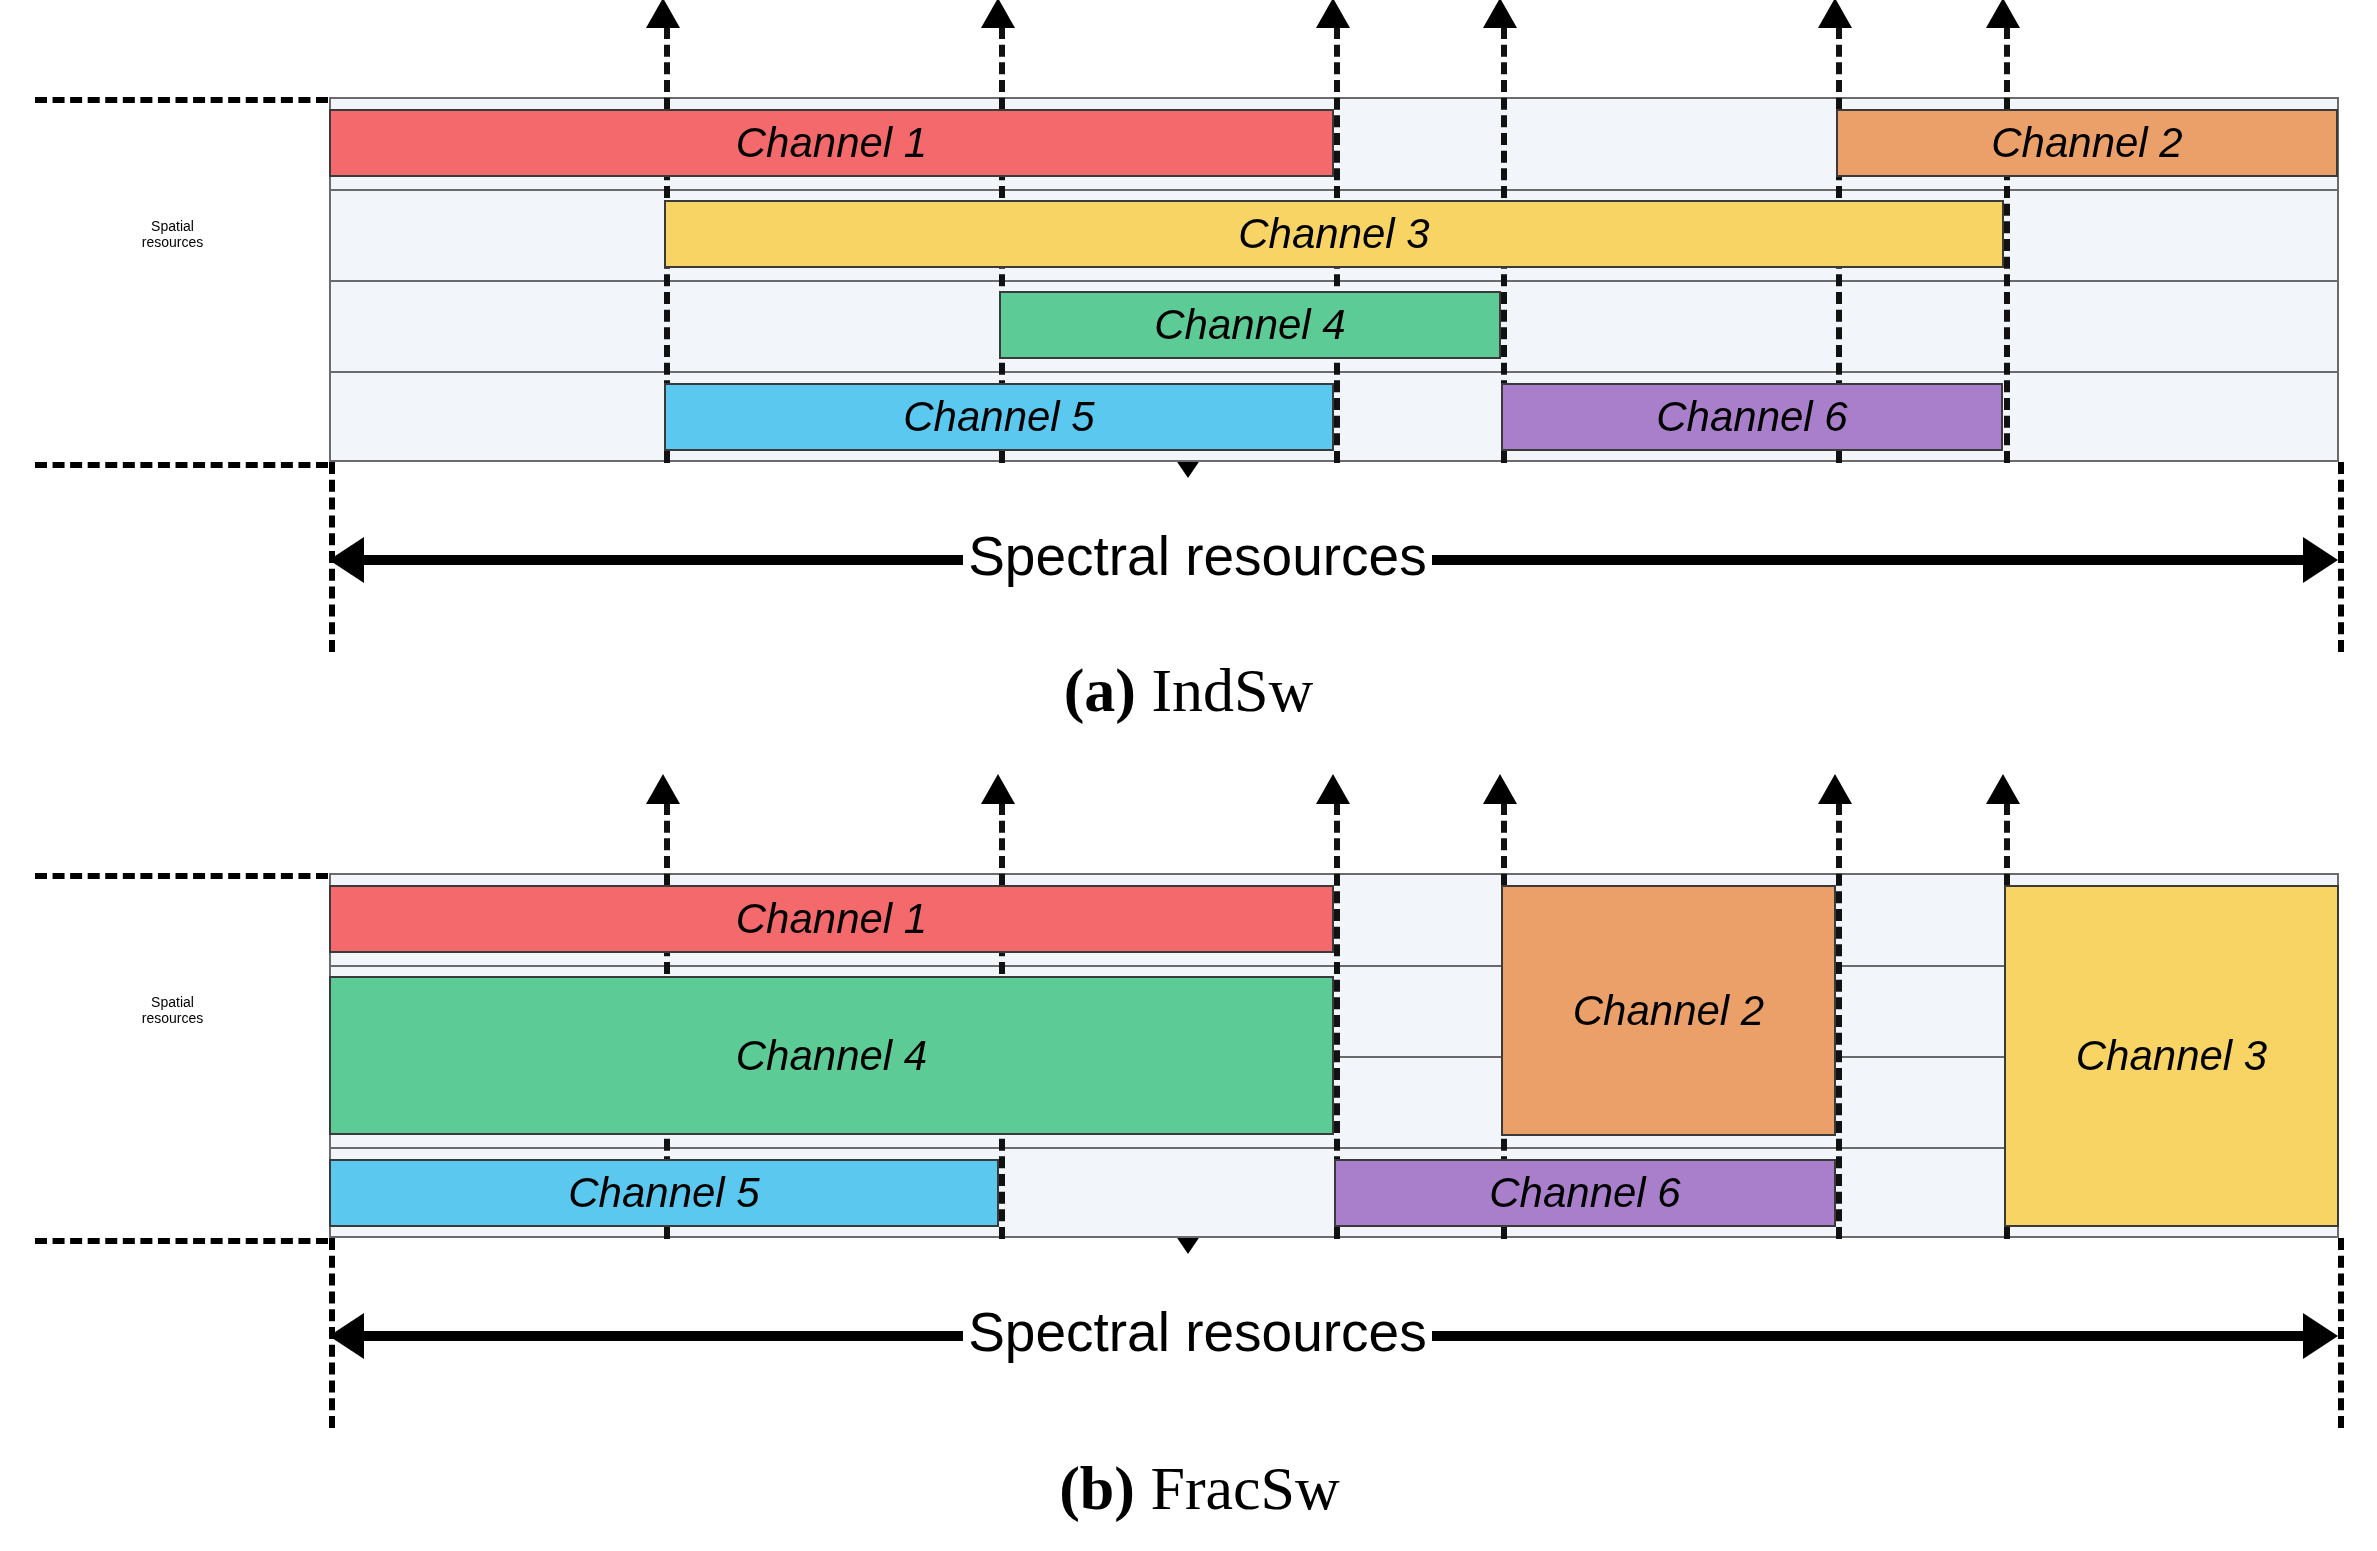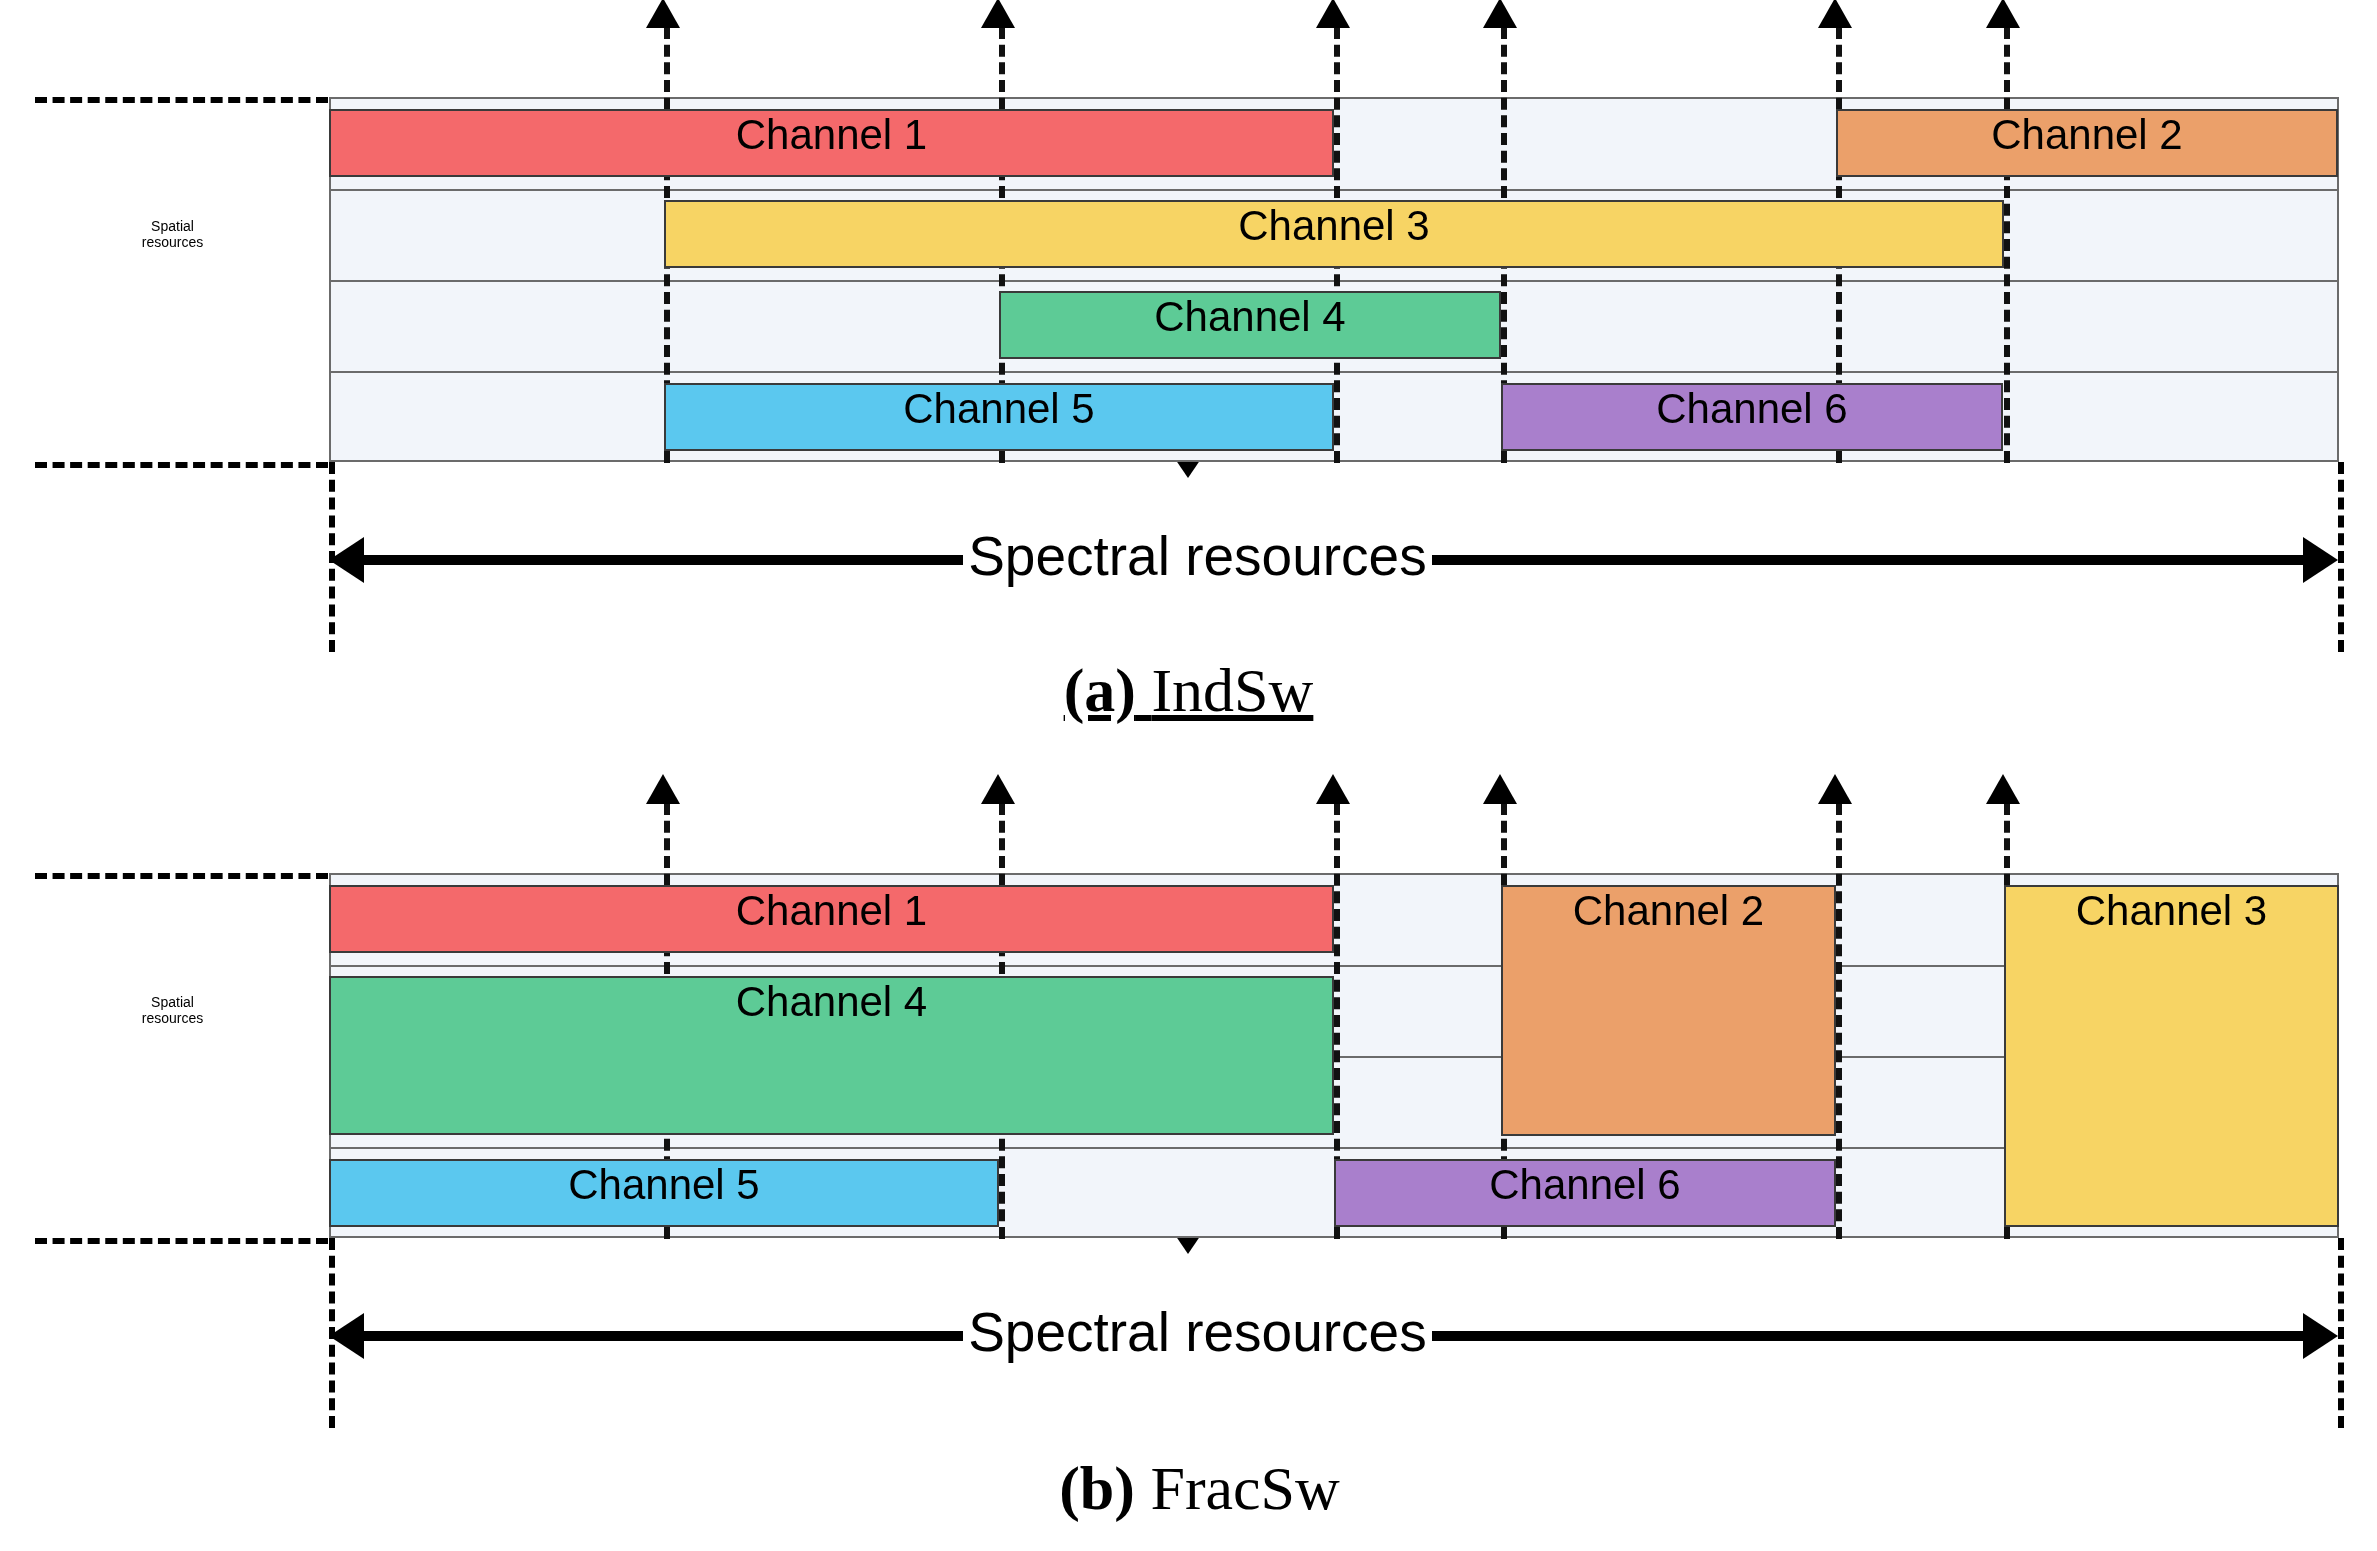--- a/index.html
+++ b/index.html
@@ -17,21 +17,21 @@
   .dn-arrow:before{bottom:-23px;border-top:25px solid #000;}
 
   
   .guide{position:absolute;height:0;border-top:6.2px dashed #000;}
 
   
   .grid{position:absolute;box-sizing:border-box;background:#f2f5fa;border:2.7px solid #6b6b6b;}
   .rowline{position:absolute;left:0;right:0;height:0;border-top:2.7px solid #6b6b6b;}
 
   
-  .blk{position:absolute;box-sizing:border-box;border:2.7px solid #3a3a3a;display:flex;align-items:flex-start;justify-content:center;}
+  .blk{position:absolute;box-sizing:border-box;border:2.7px solid #3a3a3a;display:flex;align-items:center;justify-content:center;font-style:italic;}
   .blk span{font-size:42px;color:#000;white-space:nowrap;letter-spacing:0px;}
 
   
   .vsep{position:absolute;width:0;border-left:6.2px dashed #111;}
   .vtip{position:absolute;width:0;height:0;border-left:17.7px solid transparent;border-right:17.7px solid transparent;border-bottom:30px solid #000;margin-left:-17.7px;}
 
   
   .hbar{position:absolute;height:9.7px;background:#000;}
   .hleft{position:absolute;width:0;height:0;border-top:23px solid transparent;border-bottom:23px solid transparent;border-right:35px solid #000;}
   .hright{position:absolute;width:0;height:0;border-top:23px solid transparent;border-bottom:23px solid transparent;border-left:35px solid #000;}
@@ -145,21 +145,21 @@
       <span>Channel 3</span>
     </div>
     <div class="vtick" style="left: 329px; top: 462px; height: 190px;"></div>
     <div class="vtick" style="left: 2338px; top: 462px; height: 190px;"></div>
     <div class="hbar" style="left: 355px; width: 1957px; top: 555px;"></div>
     <div class="hleft" style="left: 329px; top: 537px;"></div>
     <div class="hright" style="left: 2303px; top: 537px;"></div>
     <div class="spectral-label" style="left: 0px; width: 2377px; text-align: center; background: transparent; top: 524px;"><span style="background: rgb(255, 255, 255); padding: 0px 5.3px;">Spectral resources</span></div>
   </div>
 
-<div class="caption" id="caption-a" style="top:655px;text-decoration:underline;">
+<div class="caption" id="caption-a" style="top:655px;">
   <b>(a)</b>
   <span>IndSw</span>
 </div>
 
 <div class="caption" id="caption-b" style="top:1453px;margin-left:11px;">
   <b>(b)</b>
   <span>FracSw</span>
 </div>
 
 

